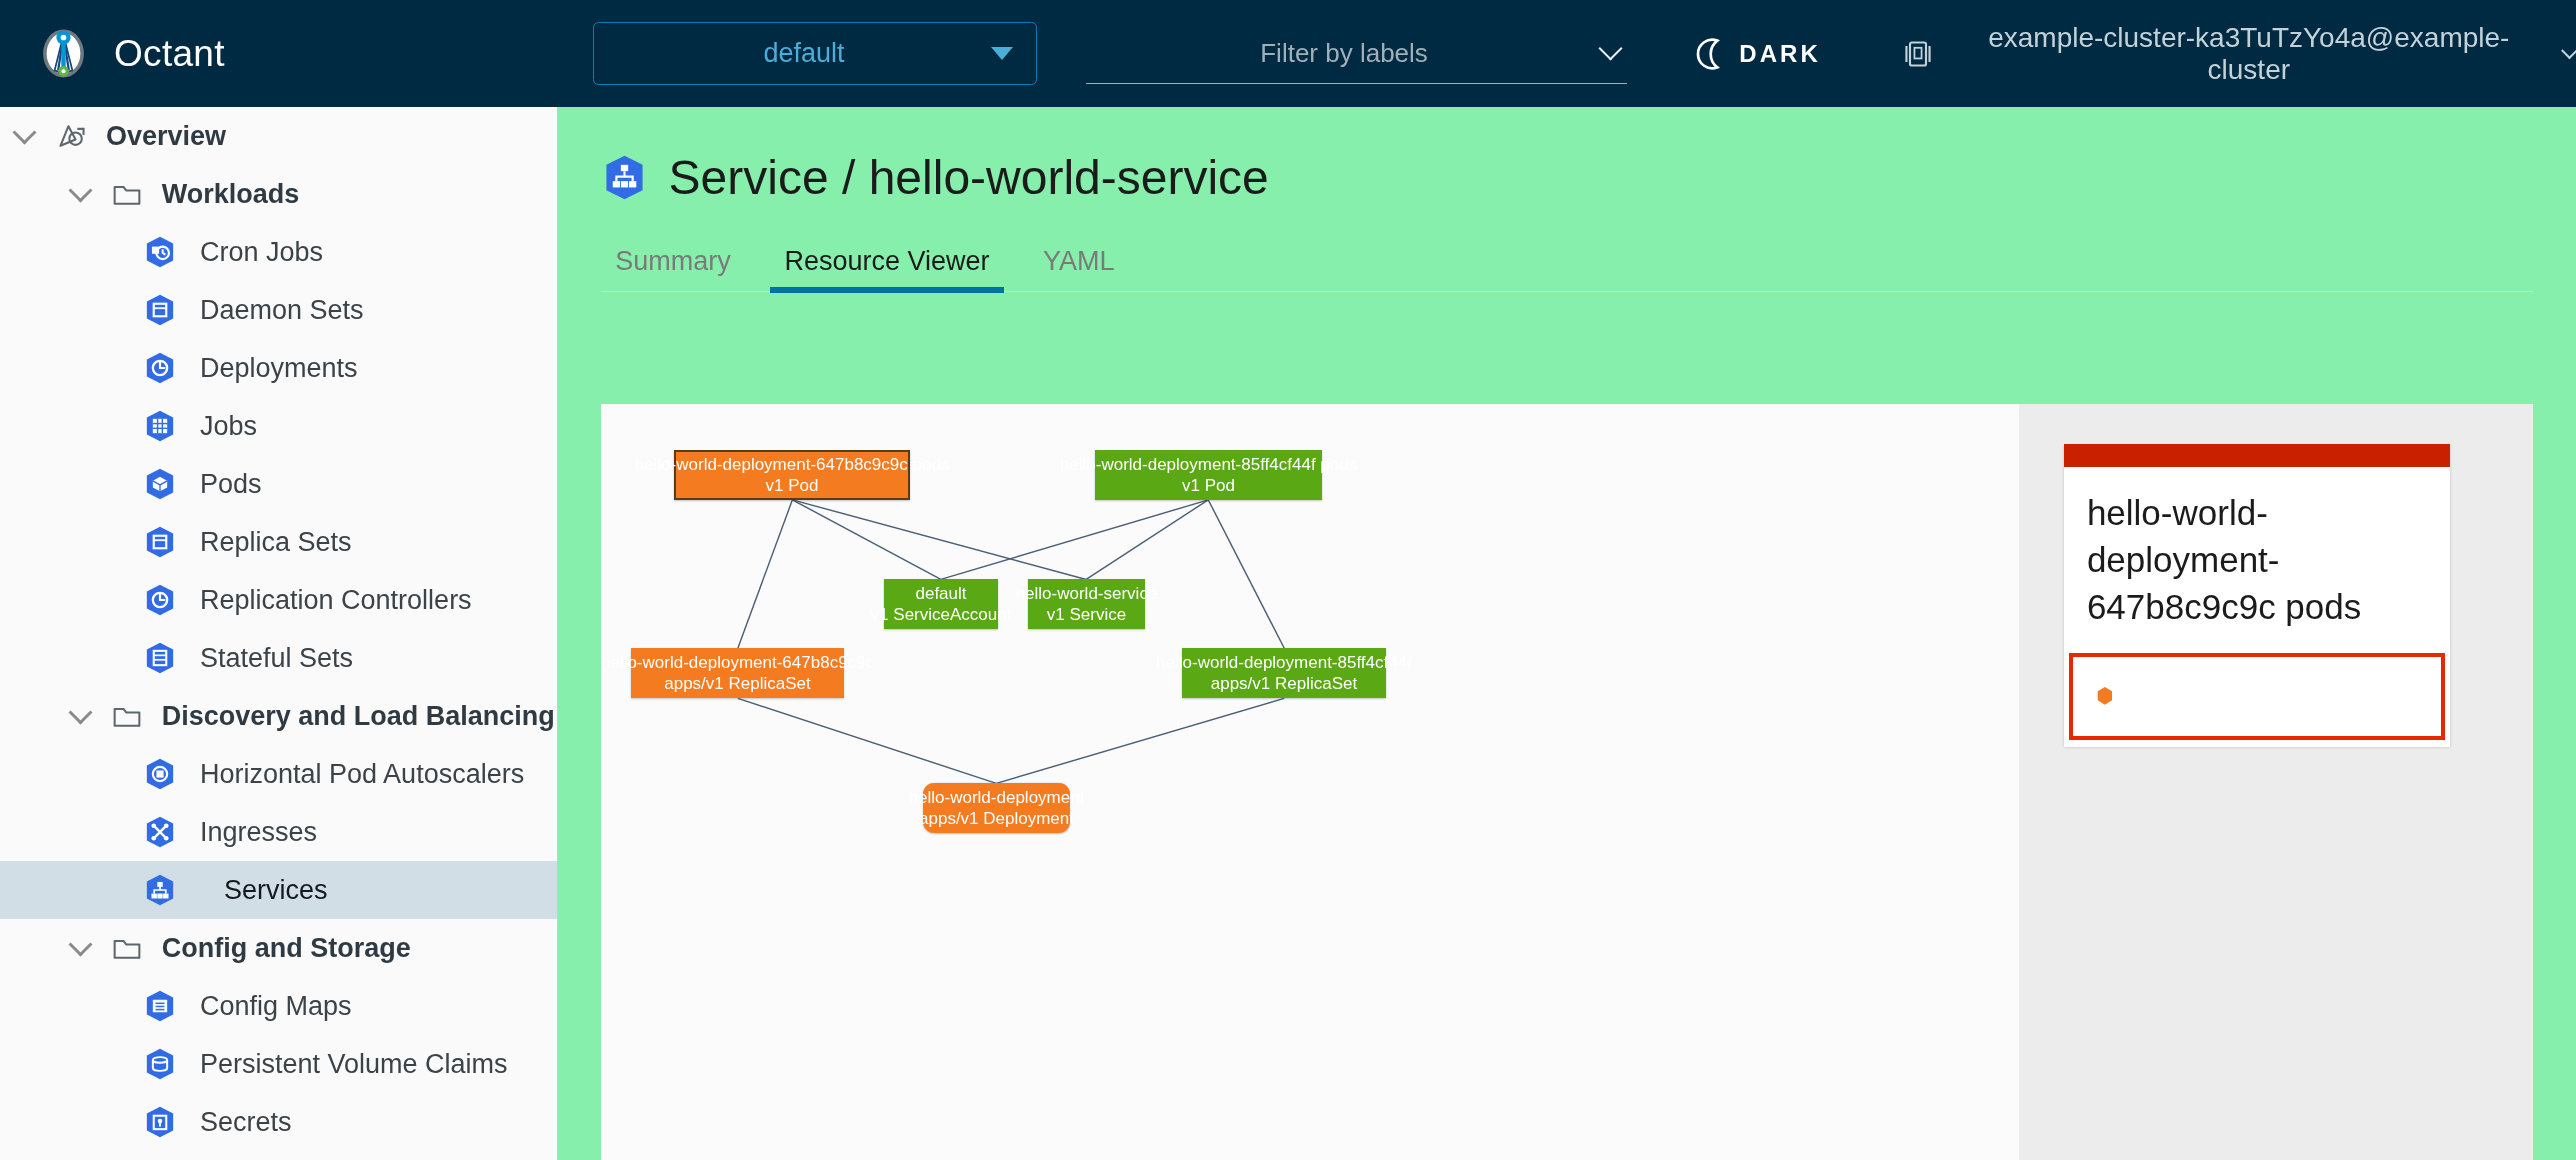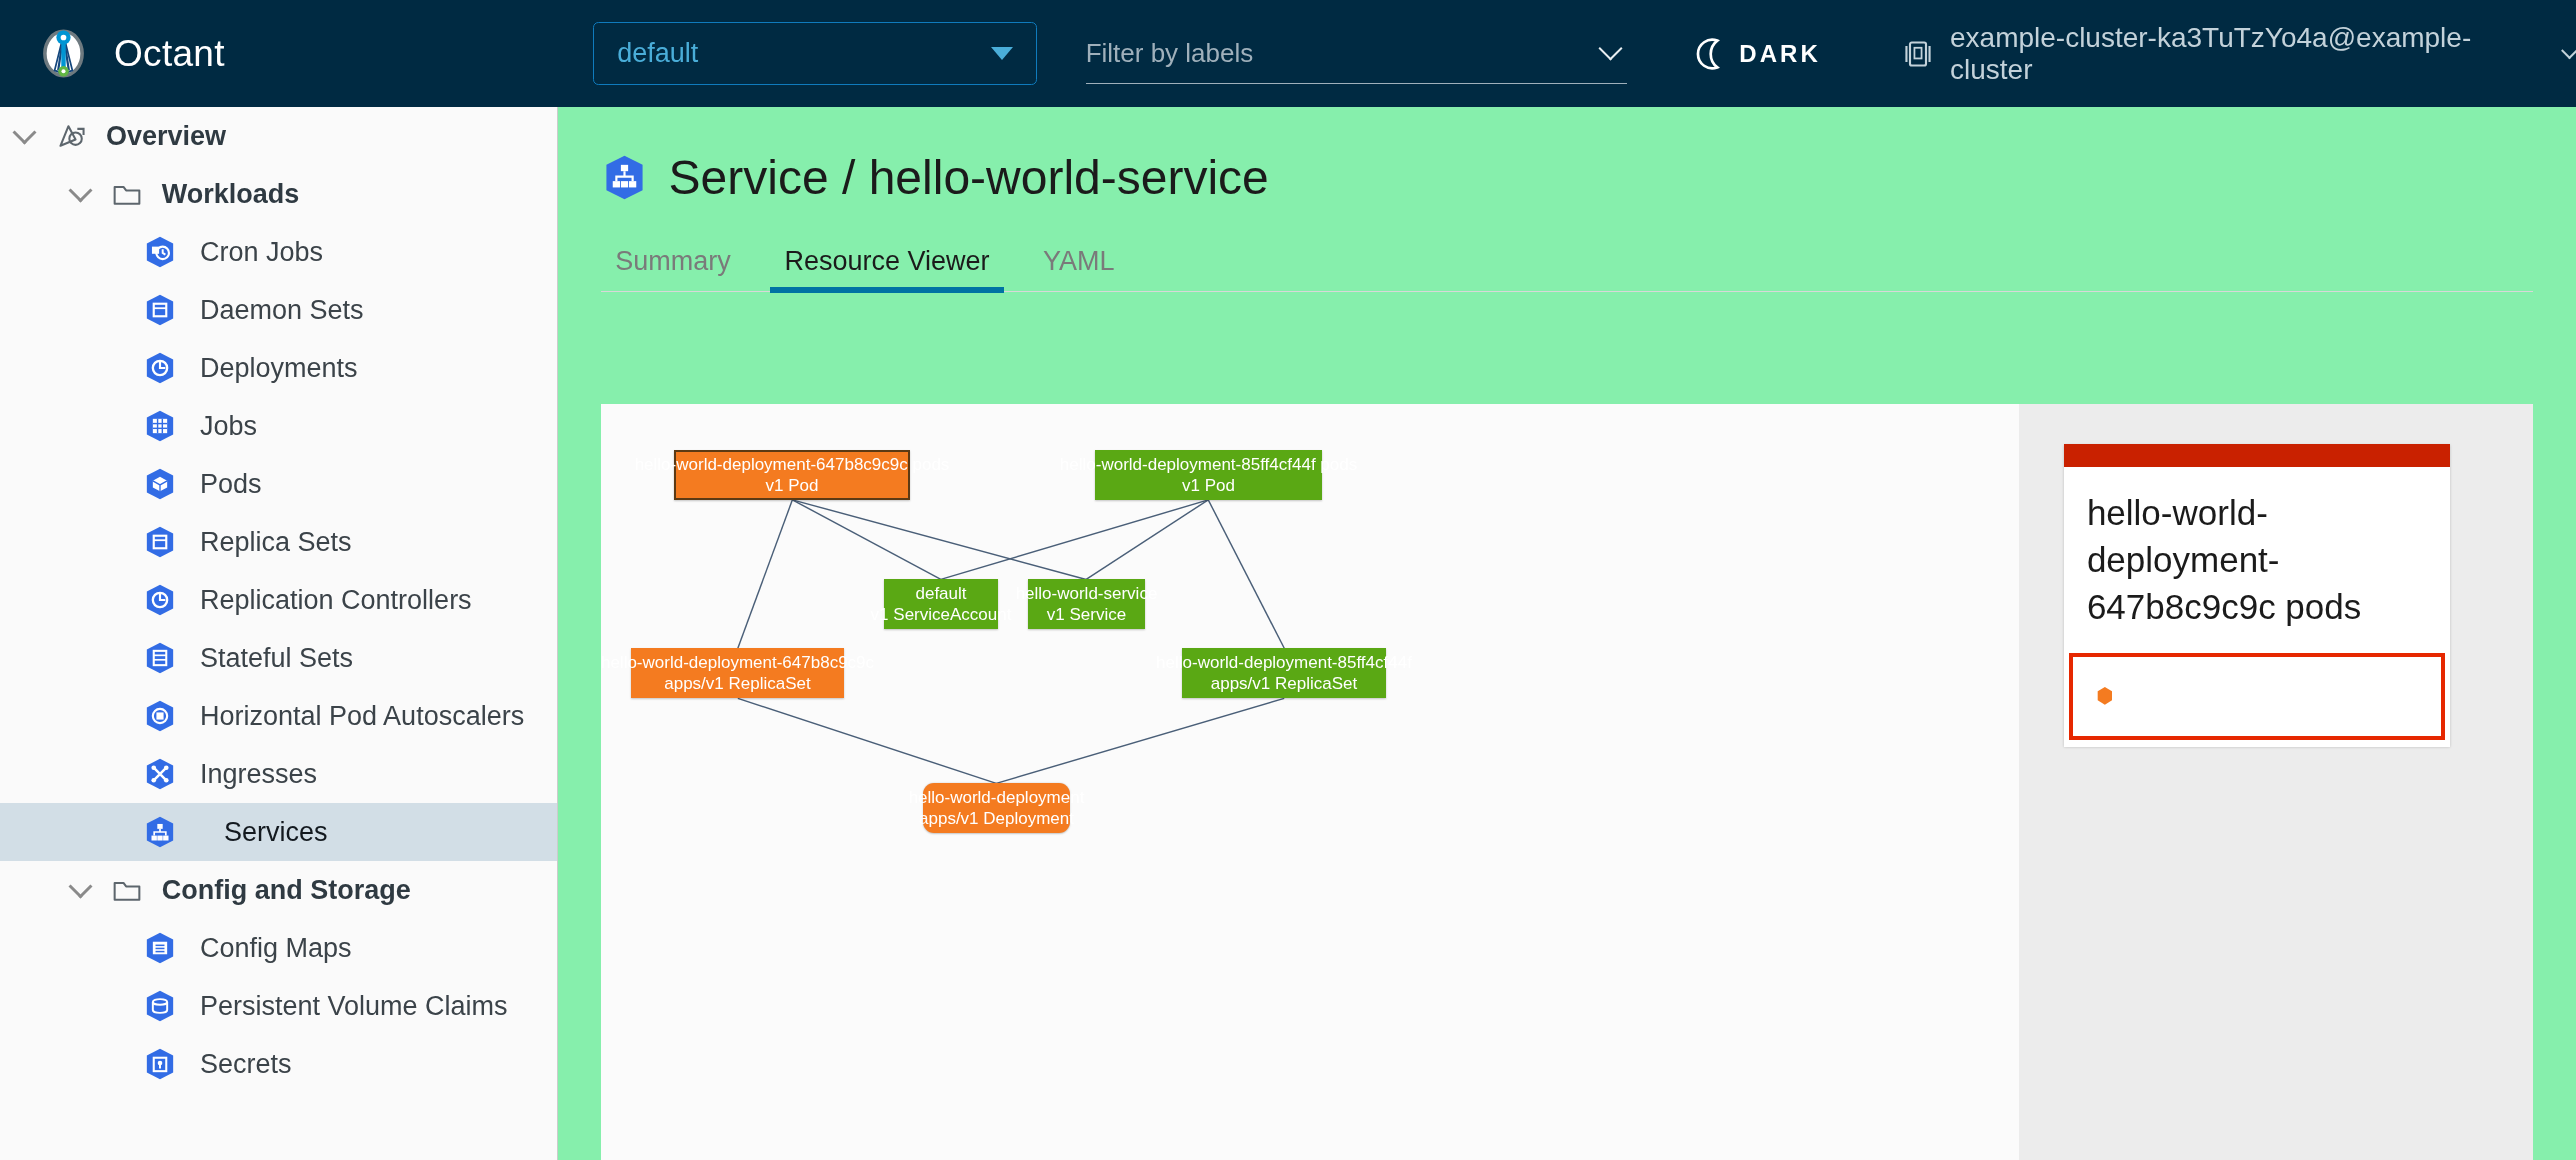--- a/index.html
+++ b/index.html
@@ -8,21 +8,21 @@
     font-family: "Liberation Sans", sans-serif;
     background: #fafafa;
     overflow: hidden;
   }
 
   
   #header {
     position: absolute; top: 0; left: 0;
     width: 2576px; height: 107px;
     background: #002a42;
-    display: flex; align-items: center;
+    display: flex; align-items: center; text-align: center;
   }
   #brand { display: flex; align-items: center; width: 558px; padding-left: 36px; }
   #brand-logo { width: 55px; height: 55px; flex: 0 0 55px; }
   #brand-name {
     color: #ffffff; font-size: 37px; font-weight: 400;
     margin-left: 23px; letter-spacing: 0.3px;
   }
   #ns-select {
     width: 447px; height: 63px; margin-left: 40px;
     border: 1.8px solid #0f7bbd; border-radius: 5.4px;
@@ -301,20 +301,27 @@
     </div>
     <div class="nav-row leaf">
       <span class="k8s-ico"><svg viewBox="0 0 38 38" width="34" height="34">
           <polygon points="19,2 33.7,9.5 33.7,28.5 19,36 4.3,28.5 4.3,9.5" fill="#326ce5"></polygon>
           <rect x="12" y="11" width="14" height="16" fill="none" stroke="#fff" stroke-width="2.3"></rect>
           <line x1="12" y1="16" x2="26" y2="16" stroke="#fff" stroke-width="1.9"></line>
           <line x1="12" y1="21" x2="26" y2="21" stroke="#fff" stroke-width="1.9"></line>
         </svg></span>
       <span class="nav-label-leaf">Stateful Sets</span>
     </div>
+    <div class="nav-row group-1">
+      <span class="tw-chev"></span>
+      <span class="folder-ico"><svg viewBox="0 0 34 34" width="30" height="30">
+          <path d="M3 9 H13 L16 13 H31 V28 H3 Z" fill="none" stroke="#5d666d" stroke-width="2.3" stroke-linejoin="round"></path>
+        </svg></span>
+      <span class="nav-label-group">Discovery and Load Balancing</span>
+    </div>
     <div class="nav-row leaf">
       <span class="k8s-ico"><svg viewBox="0 0 38 38" width="34" height="34">
           <polygon points="19,2 33.7,9.5 33.7,28.5 19,36 4.3,28.5 4.3,9.5" fill="#326ce5"></polygon>
           <circle cx="19" cy="19" r="8" fill="none" stroke="#fff" stroke-width="2.4"></circle>
           <rect x="15" y="15" width="8" height="8" fill="#fff"></rect>
         </svg></span>
       <span class="nav-label-leaf">Horizontal Pod Autoscalers</span>
     </div>
     <div class="nav-row leaf">
       <span class="k8s-ico"><svg viewBox="0 0 38 38" width="34" height="34">

